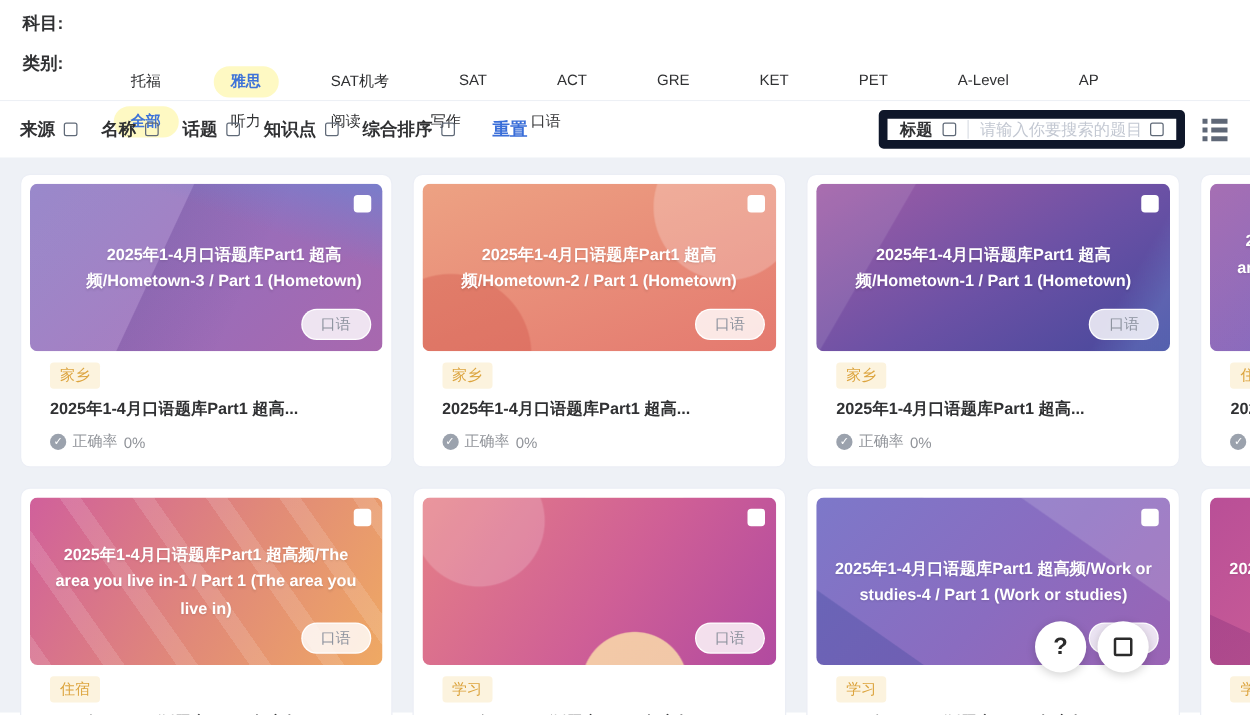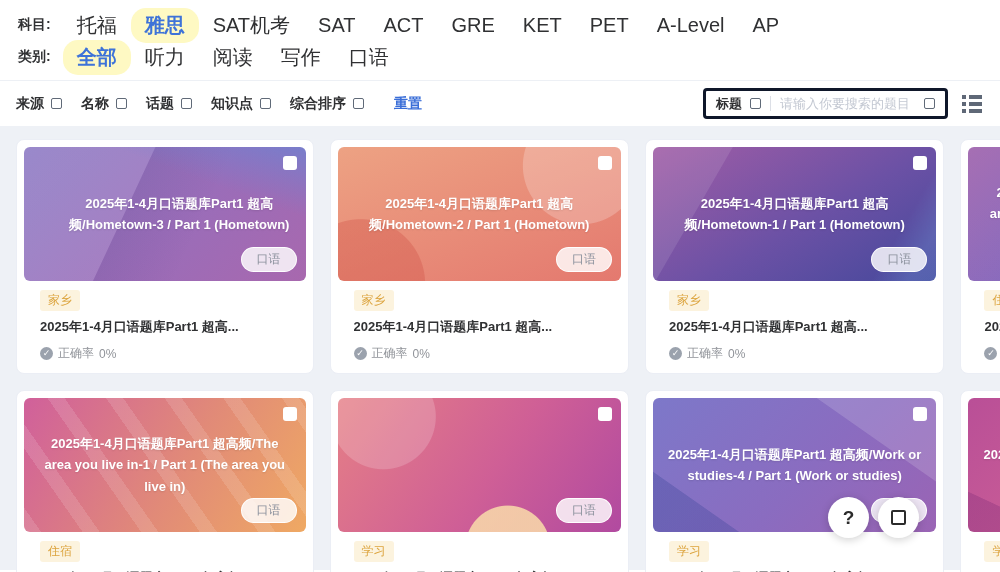--- a/index.html
+++ b/index.html
@@ -1,39 +1,39 @@
 <!DOCTYPE html>
 <html><head>
 <meta charset="utf-8">
 <style>
   * { margin:0; padding:0; box-sizing:border-box; }
   html,body { width:1000px; height:572px; overflow:hidden; background:#fff;
     font-family:"Liberation Sans","DejaVu Sans",sans-serif; }
 
   
   .topbar { background:#fff; padding:10px 0 6px 18px; }
-  .tab-row { display:flex; align-items:center; height:30px; margin-bottom:2px; }
+  .tab-row { display:flex; align-items:flex-start; height:30px; margin-bottom:2px;gap:28px; }
   .row-label { font-size:14px; font-weight:bold; color:#303133; margin-right:12px; }
-  .tab { font-size:20px; color:#303133; padding:4px 14px; border-radius:15px;
-         cursor:pointer; white-space:nowrap; }
+  .tab { font-size:12px; color:#303133; padding:4px 14px; border-radius:15px;
+         cursor:pointer; white-space:nowrap;margin-top:43px; }
   .tab.active { background:#fef9c3; color:#3e73d8; font-weight:bold; }
 
   .divider { border-top:1px solid #edf0f5; }
 
   
   .filter-row { display:flex; align-items:center; height:45px; padding:0 16px; background:#fff; }
   .filters { display:flex; gap:19px; }
   .filter-item { display:flex; align-items:center; gap:7px; font-size:14px; font-weight:600;
                  color:#303133; cursor:pointer; }
   .sq-icon { width:11px; height:11px; border:1.5px solid #606a78; border-radius:2px; display:inline-block; }
   .reset { font-size:14px; font-weight:bold; color:#3a6ed8; margin-left:30px; cursor:pointer; }
 
   .filter-right { margin-left:auto; display:flex; align-items:center; gap:12px; }
   .search-box { display:flex; align-items:center; width:245px; height:31px;
-                border:3px solid #0f172a; border-radius:4px; padding:0 10px; background:#fff; }
+                border:7px solid #0f172a; border-radius:4px; padding:0 10px; background:#fff; }
   .search-field-label { font-size:13px; font-weight:600; color:#303133; margin-right:8px; }
   .search-box .sep { width:1px; height:15px; background:#dcdfe6; margin:0 9px 0 9px; }
   .search-input { flex:1; border:none; outline:none; font-size:13px; color:#303133; min-width:0; }
   .search-input::placeholder { color:#c3c8d2; }
   .list-icon { display:flex; flex-direction:column; gap:3px; cursor:pointer; padding:2px; }
   .list-icon .li-row { display:flex; align-items:center; gap:3px; }
   .list-icon .li-dot { width:4px; height:4px; background:#5f6877; }
   .list-icon .li-bar { width:13px; height:4px; background:#5f6877; }
 
   

